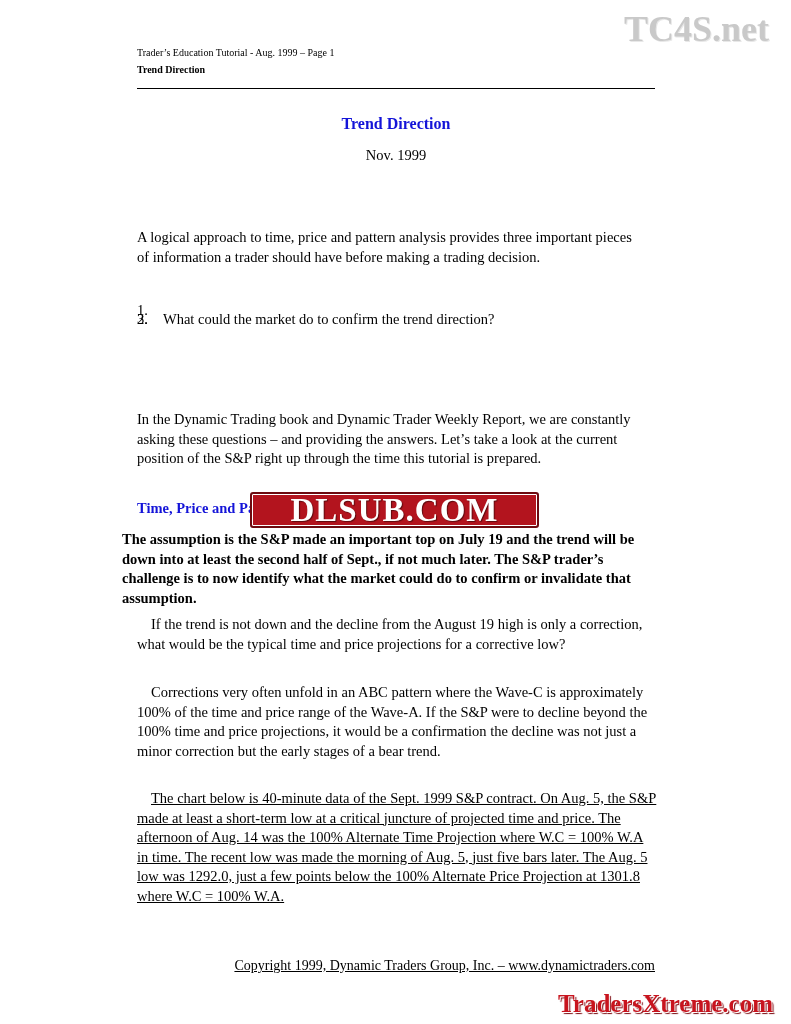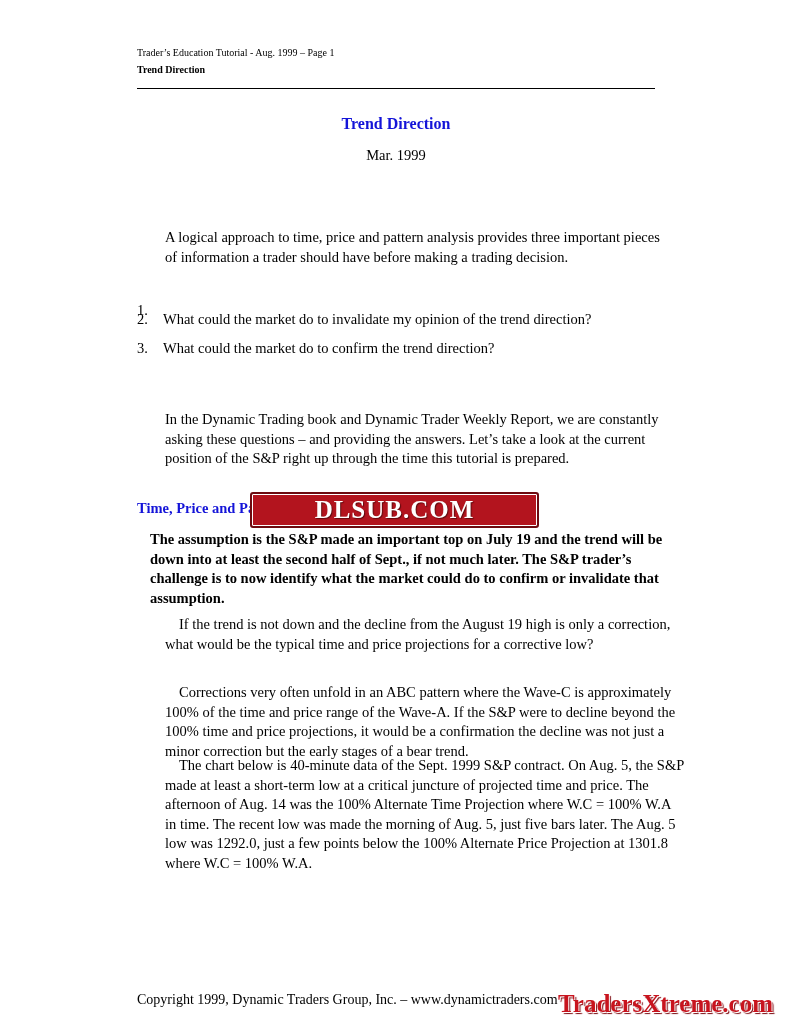--- a/index.html
+++ b/index.html
@@ -86,21 +86,20 @@
     width: 518px;
     text-align: center;
     font-size: 14.5px;
   }
 
   .para {
     position: absolute;
     font-size: 14.5px;
     line-height: 19.5px;
     text-align: left;
-    margin-left: 28px;
   }
 
   .intro {
     left: 137px;
     top: 228px;
     width: 500px;
   }
 
   .qlist {
     position: absolute;
@@ -133,50 +132,51 @@
     top: 500px;
     font-size: 14.5px;
     font-weight: bold;
     color: #1414d8;
     white-space: nowrap;
   }
 
   .para3 { left: 122px; top: 530px; width: 520px; font-weight: bold; }
   .para4 { left: 137px; top: 615px; width: 510px; }
   .para5 { left: 137px; top: 683px; width: 520px; }
-  .para6 { left: 137px; top: 756px; width: 520px; }
+  .para6 { left: 137px; top: 789px; width: 520px; text-decoration: underline; }
   .indent { text-indent: 14px; }
 
   .footer {
     position: absolute;
     left: 137px;
-    top: 992px;
-    width: 518px;
-    text-align: left;
+    top: 958px;
+    width: 518px;
+    text-align: right;
     font-size: 14px;
+    text-decoration: underline;
   }
 
   
   .wm-mid {
     position: absolute;
     left: 250px;
     top: 492px;
     width: 285px;
     height: 32px;
     background: #b3141e;
     border: 2px solid #6e0a10;
     border-radius: 3px;
     box-shadow: 0 0 0 1px #ffffff inset;
     display: flex;
     align-items: center;
     justify-content: center;
   }
   .wm-mid span {
     font-family: "Liberation Serif", serif;
-    font-size: 25px;
+    font-size: 33px;
     font-weight: bold;
     color: #ffffff;
     letter-spacing: 1px;
     text-shadow: 1px 1px 1px #5d0a0e;
     white-space: nowrap;
   }
 
   
   .wm-bottom {
     position: absolute;
@@ -188,39 +188,39 @@
     color: #c8141e;
     text-shadow: 1px 1px 0 #ffffff, 2px 2px 1px #7c0a10;
     white-space: nowrap;
   }
 </style>
 </head>
 <body>
 
 <div class="page">
 
+  <div class="wm-top">TC4S.net</div>
 
   <div class="header">
     <div class="line1">Trader’s Education Tutorial - Aug. 1999 – Page 1</div>
     <div class="line2">Trend Direction</div>
   </div>
   <div class="hrule"></div>
 
   <div class="title">Trend Direction</div>
-  <div class="subtitle-date">Mar. 1999</div>
+  <div class="subtitle-date">Nov. 1999</div>
 
   <div class="para intro">A logical approach to time, price and pattern analysis provides three important pieces of information a trader should have before making a trading decision.</div>
 
   <div class="qlist">
     <div class="qitem">
       <span class="qnum">1.</span>
     </div>
     <div class="qitem">
       <span class="qnum">2.</span>
-      <span>What could the market do to invalidate my opinion of the trend direction?</span>
     </div>
     <div class="qitem">
       <span class="qnum">3.</span>
       <span>What could the market do to confirm the trend direction?</span>
     </div>
   </div>
 
   <div class="para para2">In the Dynamic Trading book and Dynamic Trader Weekly Report, we are constantly asking these questions – and providing the answers. Let’s take a look at the current position of the S&amp;P right up through the time this tutorial is prepared.</div>
 
   <div class="section-head">Time, Price and Pattern</div>

